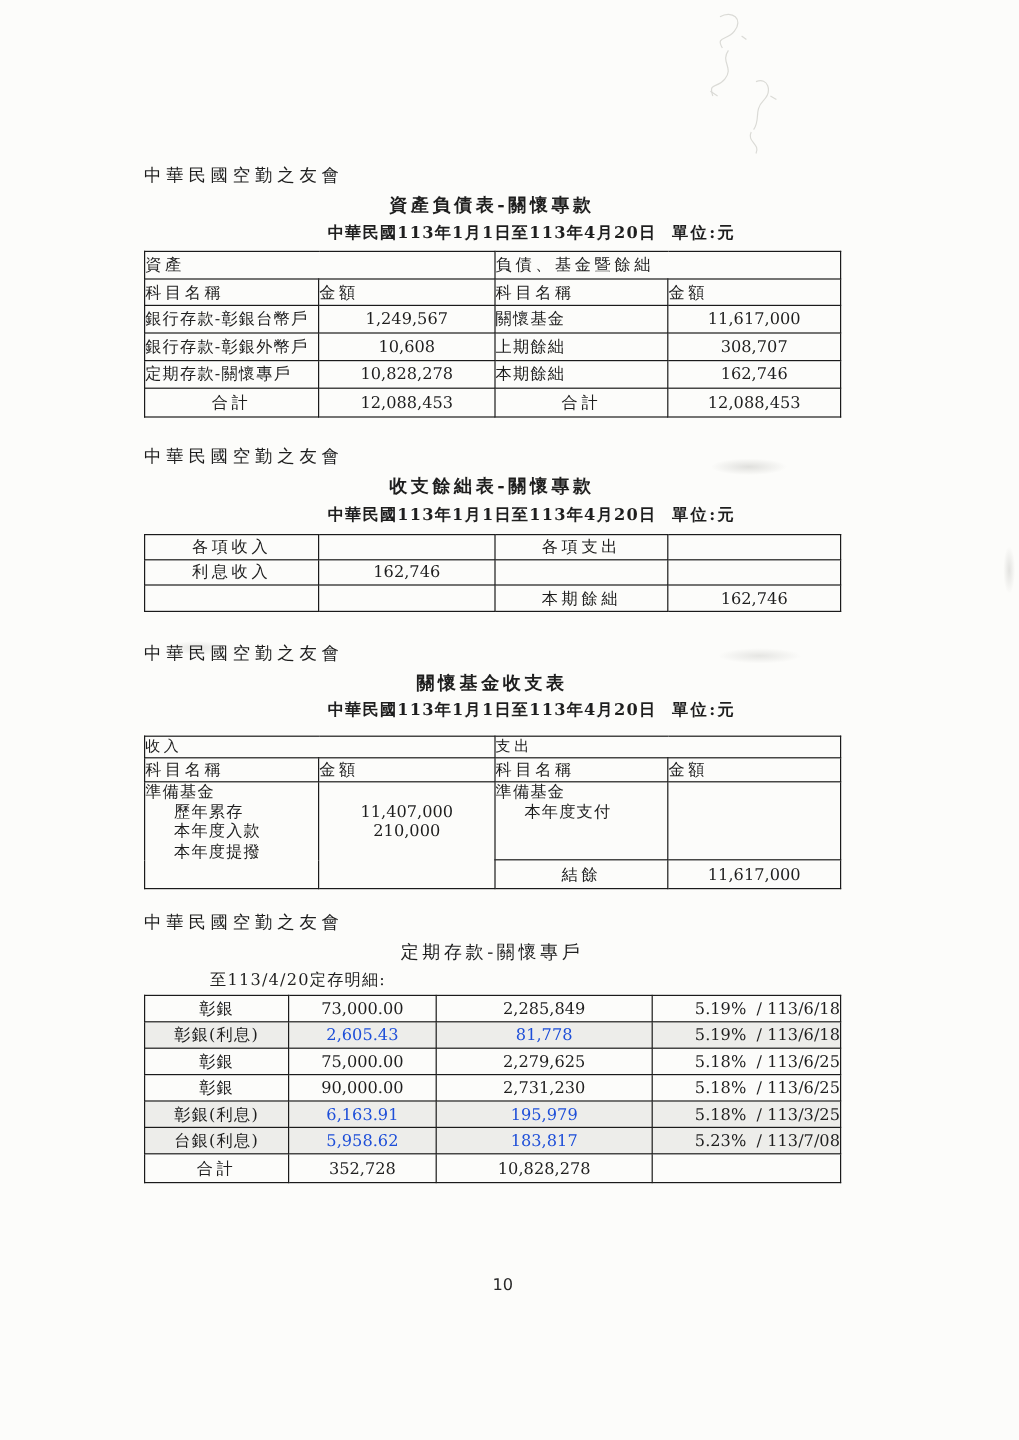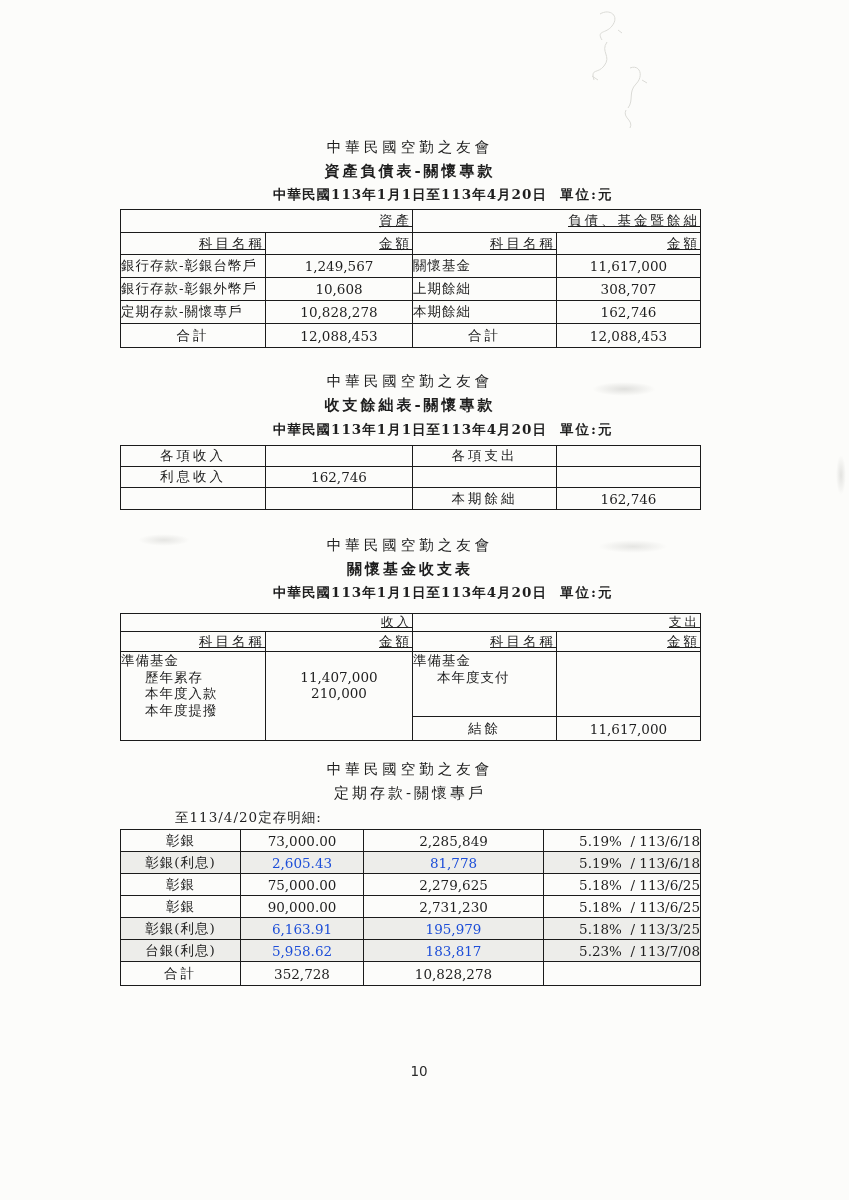--- a/index.html
+++ b/index.html
@@ -5,29 +5,29 @@
   * { margin:0; padding:0; box-sizing:border-box; }
   html,body { width:849px; height:1200px; }
   body {
     position:relative;
     background:#fcfcfa;
     font-family:"DejaVu Serif","Liberation Serif",serif;
     color:#1e1e1e;
     overflow:hidden;
   }
   .section { position:absolute; left:120px; width:580px; }
-  .org-line   { text-align:center; font-size:14.5px; line-height:17px; letter-spacing:4px; }
+  .org-line   { font-size:14.5px; line-height:17px; letter-spacing:4px; }
   .title-line { text-align:center; font-size:15px; font-weight:bold; line-height:17px; letter-spacing:3px; margin-top:7px; }
   .date-line  { position:relative; text-align:center; font-size:13.5px; line-height:17px; letter-spacing:1px;font-weight:bold; }
   .unit-label { position:absolute; left:440px; top:0; letter-spacing:2px; }
   .note-line  { font-size:13.5px; line-height:17px; letter-spacing:1px; padding-left:55px; text-align:left; }
 
   table.tbl { border-collapse:collapse; table-layout:fixed; width:580px; font-size:13.5px; }
   .tbl td, .tbl th { border:1.6px solid #1b1b1b; padding:0; font-weight:normal; overflow:hidden; }
-  .tbl th { text-align:right;text-decoration:underline; }
+  .tbl th { text-align:left; }
   .sp3 { letter-spacing:3px; }
   .sp1 { letter-spacing:1px; }
   .subj { text-align:left; padding-left:6px; letter-spacing:1px; }
   .amt  { text-align:center; padding-right:9px; }
   .ctr  { text-align:center; }
   .topcell { vertical-align:top; padding-top:3px; }
   .line { line-height:16.5px; height:16.5px; white-space:nowrap; }
   .indent { padding-left:24px; }
   .rate { text-align:right; padding-left:7px; white-space:pre; }
   tr.muted { background:#ededea; }

